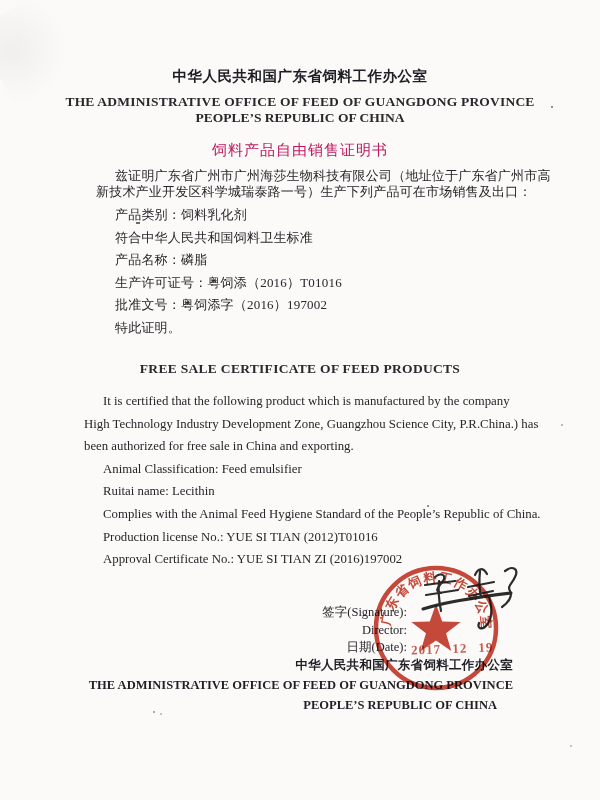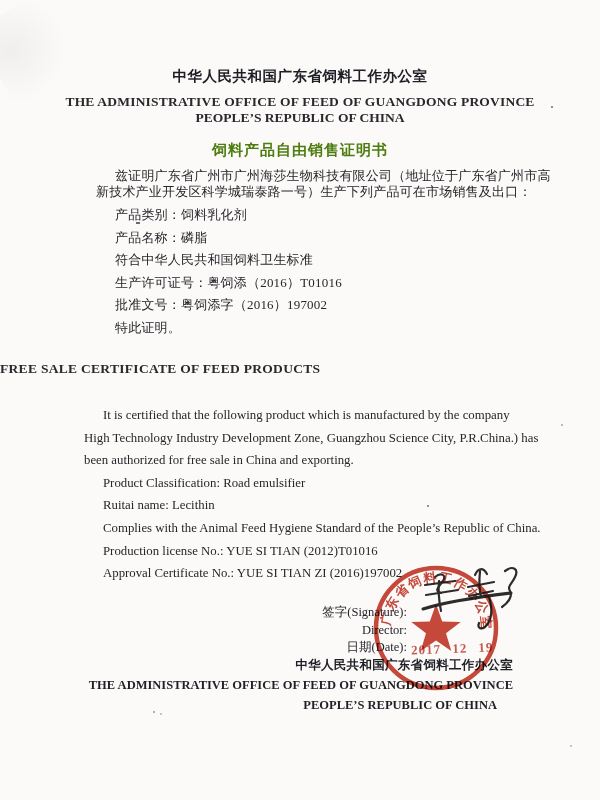--- a/index.html
+++ b/index.html
@@ -15,32 +15,32 @@
     transform:rotate(-30deg);}
   .speck{position:absolute;background:#6b6b70;border-radius:50%;}
 
   .title-zh{position:absolute;top:67px;left:0;right:0;text-align:center;
     font-weight:bold;font-size:14.5px;letter-spacing:.5px;color:#1e1e26;white-space:nowrap;}
   .title-en1{position:absolute;top:94px;left:0;right:0;text-align:center;
     font-weight:bold;font-size:13.5px;letter-spacing:.2px;white-space:nowrap;}
   .title-en2{position:absolute;top:110px;left:0;right:0;text-align:center;
     font-weight:bold;font-size:13.5px;white-space:nowrap;}
   .cert-title{position:absolute;top:141px;left:0;right:0;text-align:center;
-    font-weight:bold;font-size:15px;letter-spacing:1px;color:#4d7c0f;white-space:nowrap;}
+    font-weight:normal;font-size:15px;letter-spacing:1px;color:#be185d;white-space:nowrap;}
 
   .zh-body{position:absolute;top:168px;left:84px;right:28px;font-size:13px;
     letter-spacing:.2px;color:#26262b;margin-left:12px;}
   .zh-body .intro{line-height:16px;white-space:nowrap;}
   .zh-body .intro.first{padding-left:19px;}
   .zh-items{margin-top:4px;padding-left:19px;}
   .zh-items .item{line-height:22.6px;white-space:nowrap;}
 
-  .en-title{position:absolute;top:361px;left:0;right:0;text-align:left;
+  .en-title{position:absolute;top:361px;left:0;right:0;text-align:center;
     font-weight:bold;font-size:13.5px;letter-spacing:.3px;white-space:nowrap;}
-  .en-body{position:absolute;top:404px;left:84px;right:20px;font-size:12.8px;color:#26262b;}
+  .en-body{position:absolute;top:390px;left:84px;right:20px;font-size:12.8px;color:#26262b;}
   .en-body .line{line-height:22.6px;white-space:nowrap;}
   .en-body .line.ind{padding-left:19px;}
 
   .sig-block{position:absolute;top:604px;right:193px;text-align:right;
     font-size:12.5px;line-height:17.5px;color:#26262b;white-space:nowrap;}
   .date-stamp{position:absolute;left:411px;top:641px;font-size:13px;font-weight:bold;
     color:rgba(185,58,40,.82);letter-spacing:1px;word-spacing:7px;
     transform:rotate(-2deg);mix-blend-mode:multiply;white-space:nowrap;}
 
   .org-block{position:absolute;top:655px;right:87px;text-align:right;line-height:20px;
@@ -64,34 +64,34 @@
   <div class="title-en1">THE ADMINISTRATIVE OFFICE OF FEED OF GUANGDONG PROVINCE</div>
   <div class="title-en2">PEOPLE’S REPUBLIC OF CHINA</div>
 
   <div class="cert-title">饲料产品自由销售证明书</div>
 
   <div class="zh-body">
     <div class="intro first">兹证明广东省广州市广州海莎生物科技有限公司（地址位于广东省广州市高</div>
     <div class="intro">新技术产业开发区科学城瑞泰路一号）生产下列产品可在市场销售及出口：</div>
     <div class="zh-items">
       <div class="item">产品类别：饲料乳化剂</div>
+      <div class="item">符合中华人民共和国饲料卫生标准</div>
       <div class="item">产品名称：磷脂</div>
-      <div class="item">符合中华人民共和国饲料卫生标准</div>
       <div class="item">生产许可证号：粤饲添（2016）T01016</div>
       <div class="item">批准文号：粤饲添字（2016）197002</div>
       <div class="item">特此证明。</div>
     </div>
   </div>
 
   <div class="en-title">FREE SALE CERTIFICATE OF FEED PRODUCTS</div>
   <div class="en-body">
     <div class="line ind">It is certified that the following product which is manufactured by the company</div>
     <div class="line">High Technology Industry Development Zone, Guangzhou Science City, P.R.China.) has</div>
     <div class="line">been authorized for free sale in China and exporting.</div>
-    <div class="line ind">Product Classification: Road emulsifier</div>
+    <div class="line ind">Animal Classification: Feed emulsifier</div>
     <div class="line ind">Ruitai name: Lecithin</div>
     <div class="line ind">Complies with the Animal Feed Hygiene Standard of the People’s Republic of China.</div>
     <div class="line ind">Production license No.: YUE SI TIAN (2012)T01016</div>
     <div class="line ind">Approval Certificate No.: YUE SI TIAN ZI (2016)197002</div>
   </div>
 
   <div class="sig-block">
     <div>签字(Signature):</div>
     <div>Director:</div>
     <div>日期(Date):</div>

